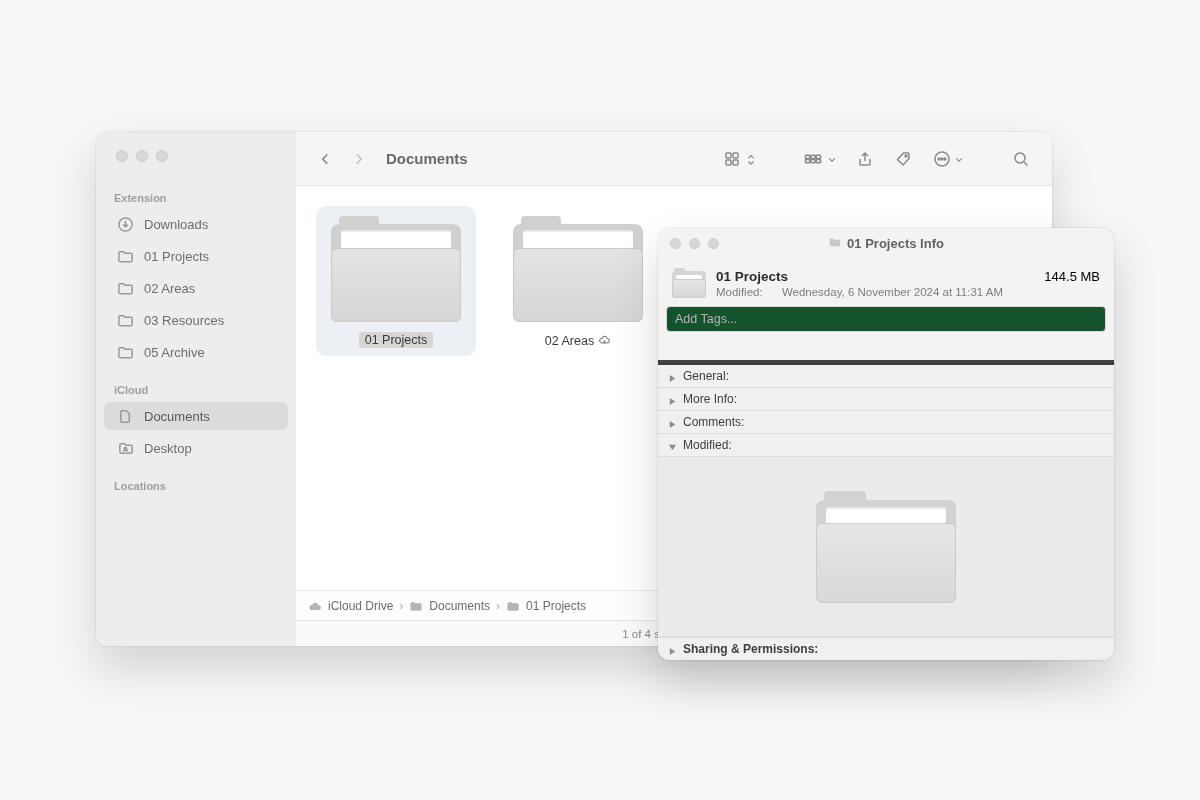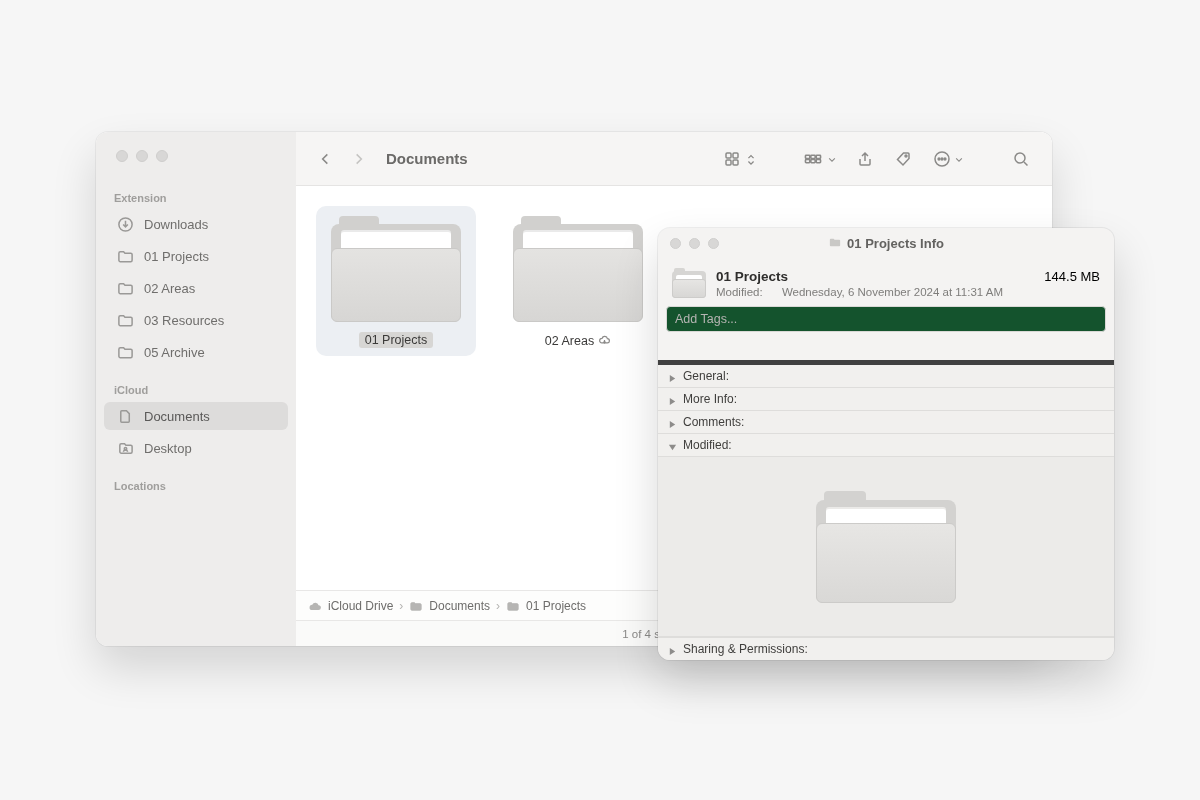--- a/index.html
+++ b/index.html
@@ -435,19 +435,19 @@
 
   <div class="preview-area">
     <div class="pf">
         <div class="t"></div>
         <div class="b"></div>
         <div class="p"></div>
         <div class="f"></div>
       </div>
   </div>
 
-  <div class="disc-row last" style="border-top:1px solid #dedddb;">
+  <div class="disc-row last" style="border-top:1px solid #dedddb;font-weight:bold;">
     <span class="tri"><svg viewBox="0 0 10 10">
           <use href="#i-triR"></use>
         </svg></span>
     <span>Sharing &amp; Permissions:</span>
   </div>
 </div>
 
 </body></html>

